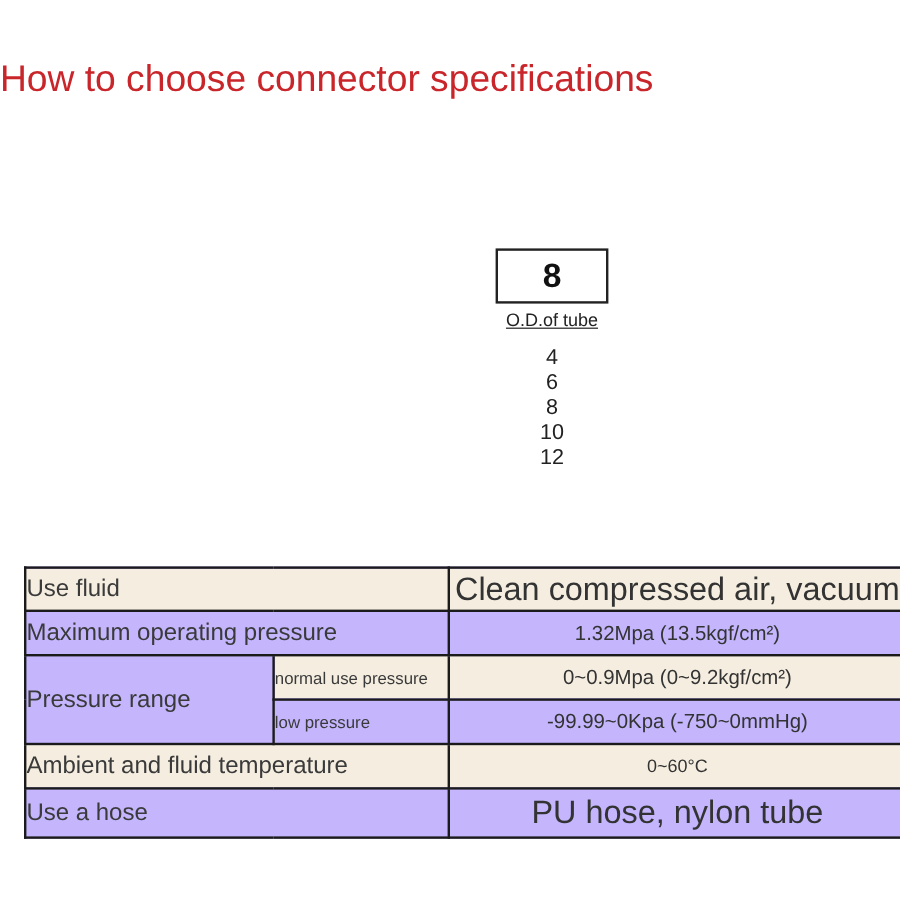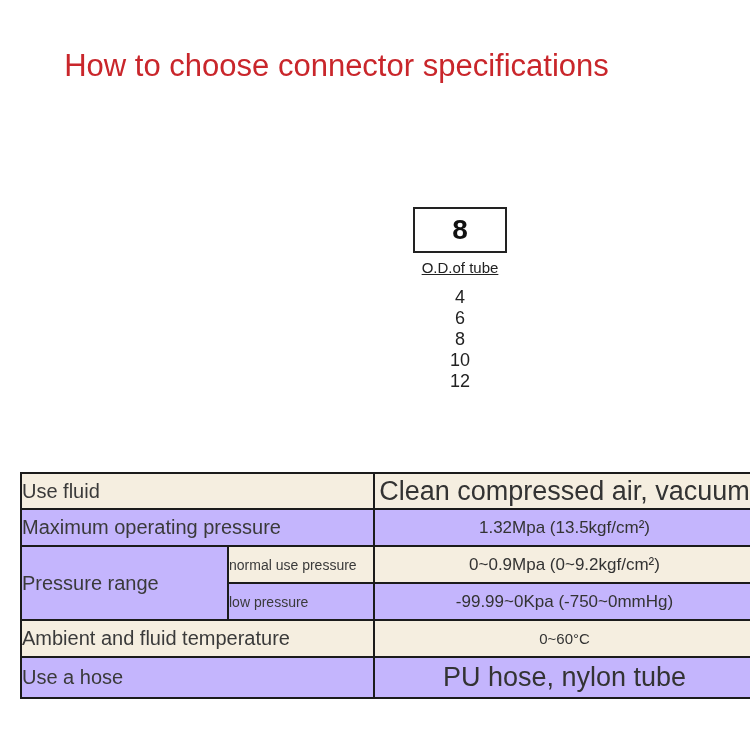--- a/index.html
+++ b/index.html
@@ -15,21 +15,21 @@
     height: 750px;
     background: #ffffff;
     overflow: hidden;
   }
   .page-title {
     position: absolute;
     top: 48px;
     left: 0;
     width: 673px;
     margin: 0;
-    text-align: center;
+    text-align: left;
     font-size: 31px;
     font-weight: normal;
     color: var(--accent, #c9262b);
     letter-spacing: 0px;
   }
   .page-subtitle {
     position: absolute;
     top: 101px;
     left: 0;
     width: 750px;

